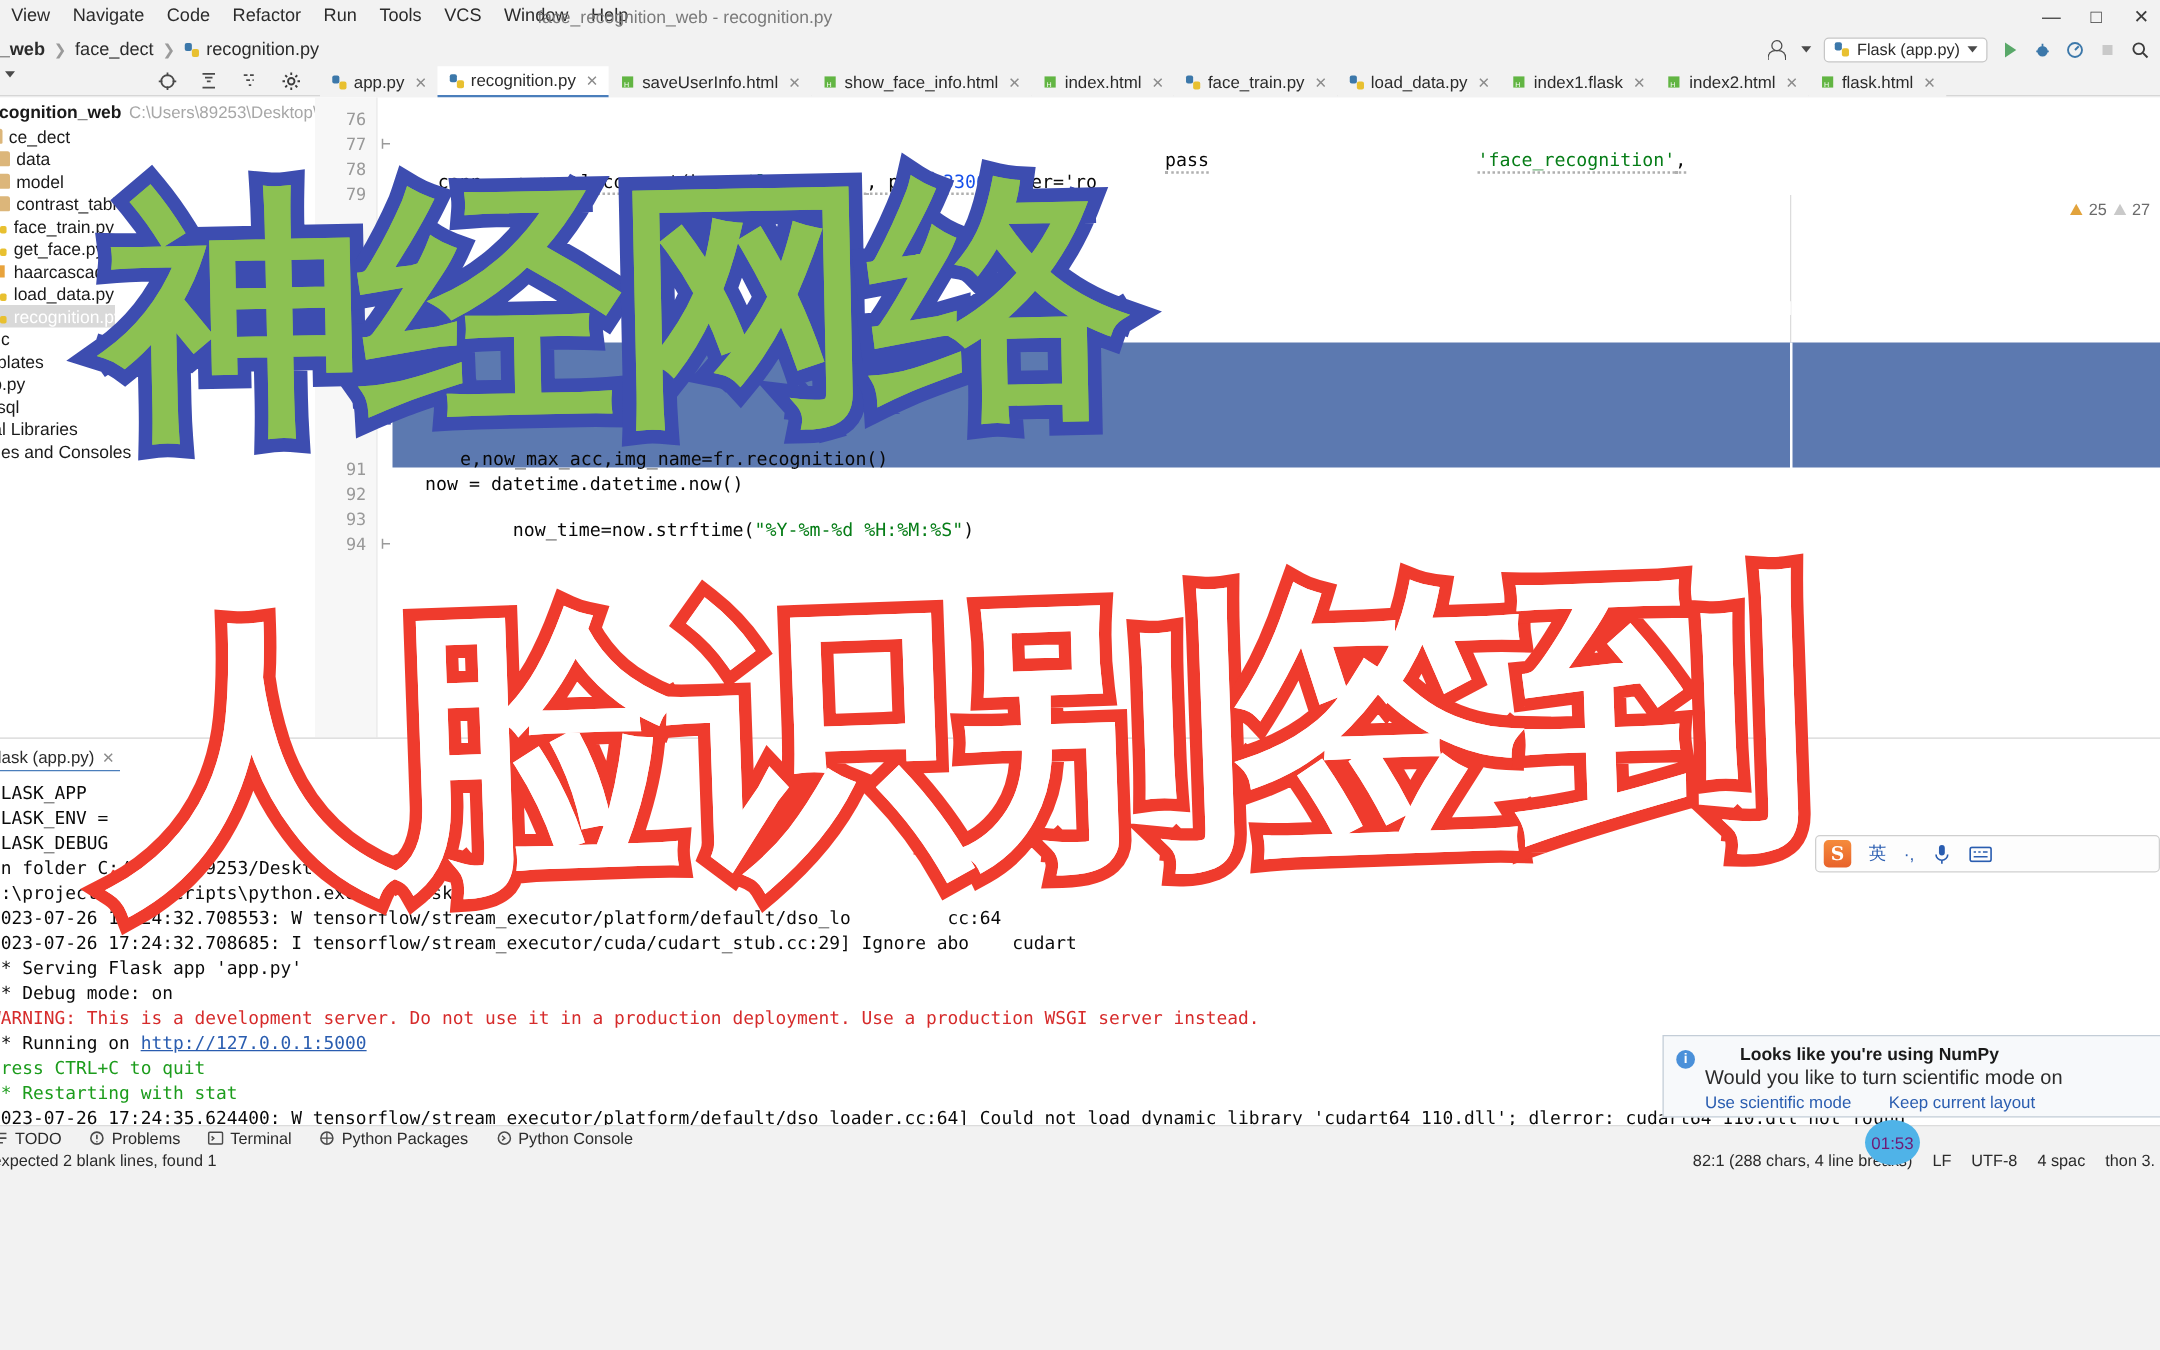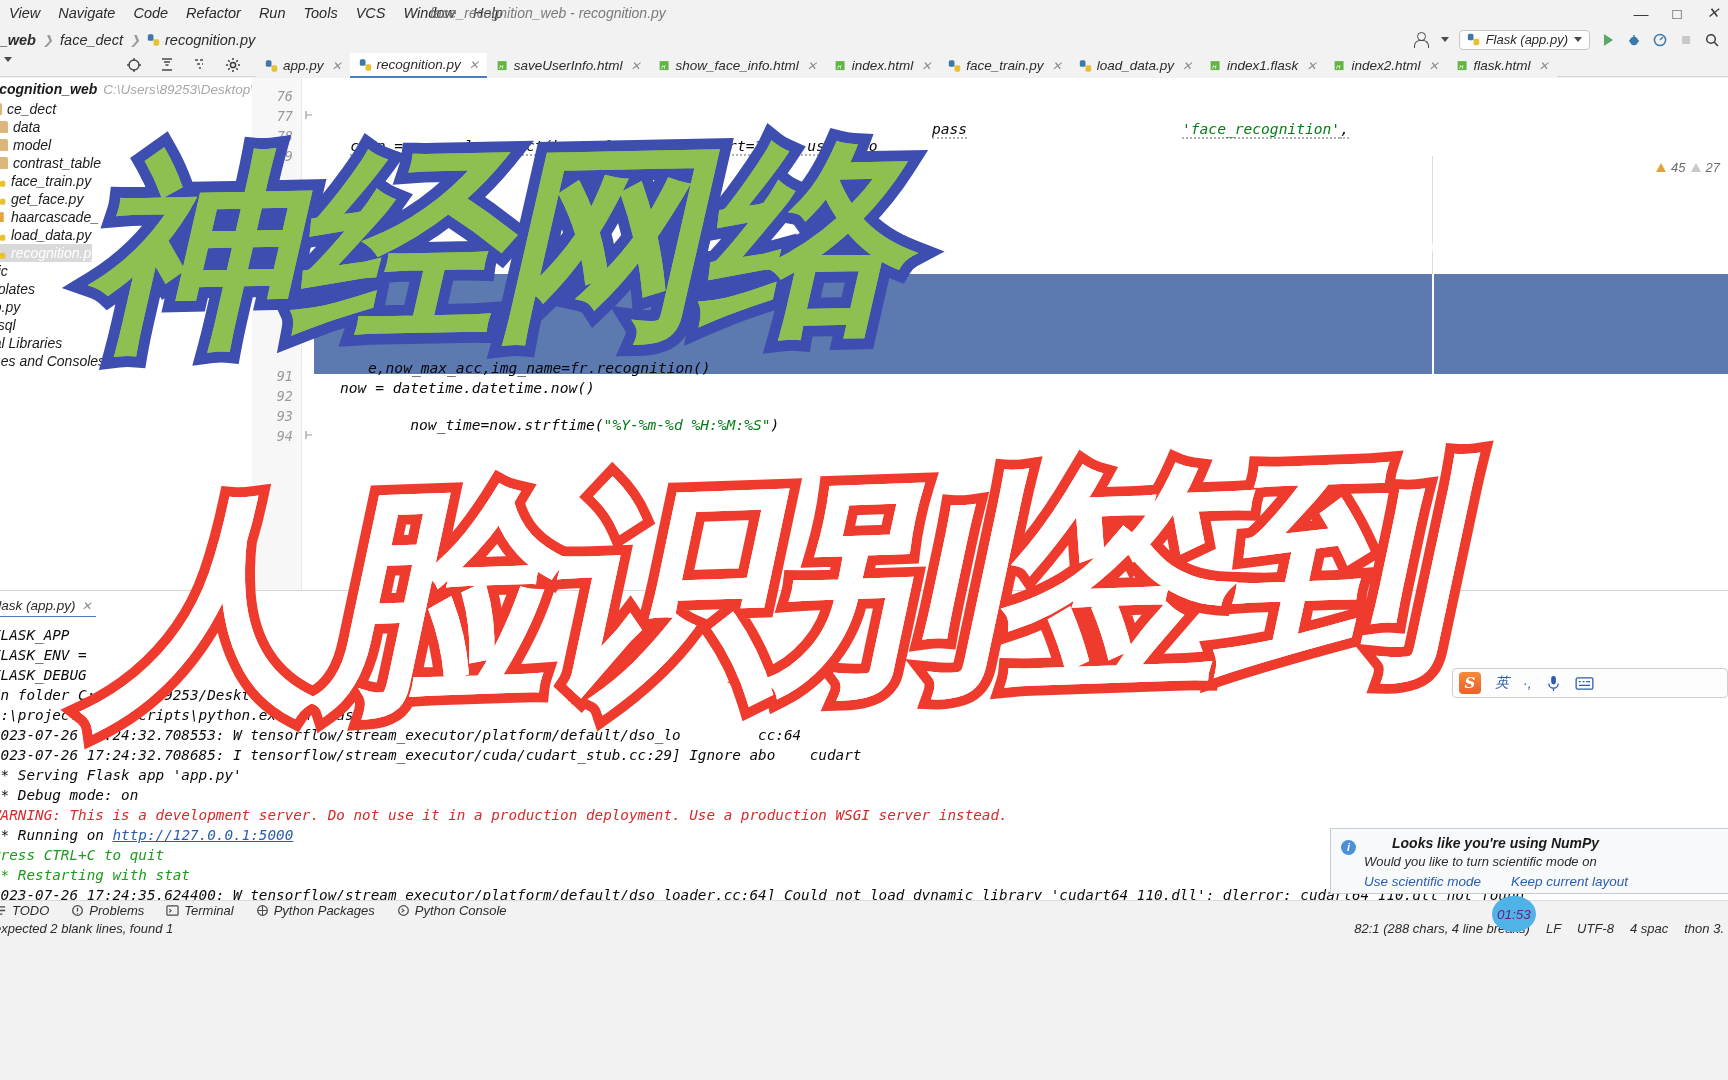--- a/index.html
+++ b/index.html
@@ -1,18 +1,18 @@
 <!DOCTYPE html>
 <html><head>
 <meta charset="utf-8">
 <style>
   * { margin:0; padding:0; box-sizing:border-box; }
   html,body { width:1728px; height:1080px; overflow:hidden; background:#ffffff;
     font-family:"Liberation Sans", sans-serif; }
-  #root { position:relative; width:1728px; height:1080px; background:#f2f2f2;font-style:italic; }
+  #root { position:relative; width:1728px; height:1080px; background:#f2f2f2; }
 
   
   .menubar { position:absolute; left:0; top:0; width:1728px; height:26px;
     background:#f2f2f2; display:flex; align-items:center; }
   .menubar .mi { font-size:14.5px; color:#2b2b2b; padding:0 9px; line-height:26px; white-space:nowrap; }
   .win-title { position:absolute; left:430px; top:0; line-height:26px; font-size:14px; color:#7a7a7a; white-space:nowrap;}
   .wbtns { position:absolute; right:6px; top:0; height:26px; display:flex; align-items:center; gap:18px; }
   .wbtn { font-size:15px; color:#3c3c3c; width:18px; text-align:center; cursor:default;}
 
   
@@ -90,21 +90,21 @@
   .red { color:#d62b2b; }
   .grn { color:#1c9c1c; }
   .lnk { color:#2a5db0; text-decoration:underline; }
 
   
   .balloon { position:absolute; left:1330px; top:828px; width:420px; height:66px;
              background:#f7f9fb; border:1px solid #c3cdd7; }
   .balloon .bi { position:absolute; left:10px; top:11px; width:15px; height:15px; border-radius:50%;
                  background:#4a90d9; color:#fff; font-size:11px; font-weight:bold; text-align:center; line-height:15px;}
   .btitle { position:absolute; left:33px; top:6px; font-size:14px; font-weight:bold; color:#1a1a1a; white-space:nowrap;padding-left:28px;}
-  .btext  { position:absolute; left:33px; top:25px; font-size:13px; color:#2b2b2b; white-space:nowrap;}
+  .btext  { position:absolute; left:33px; top:25px; font-size:16px; color:#2b2b2b; white-space:nowrap;}
   .blink  { position:absolute; top:45px; font-size:13.5px; color:#2a5db0; white-space:nowrap;}
 
   
   .toolbtns { position:absolute; left:0; top:900px; width:1728px; height:19px; background:#f2f2f2;
               display:flex; align-items:center; gap:22px; border-top:1px solid #dcdcdc;}
   .tbtn { display:flex; align-items:center; gap:5px; font-size:13px; color:#2b2b2b; white-space:nowrap; }
   .statusbar { position:absolute; left:0; top:919px; width:1728px; height:19px; background:#f2f2f2;
                display:flex; align-items:center; }
   .sb { font-size:13px; color:#2b2b2b; white-space:nowrap; }
   .sb-right { position:absolute; right:4px; top:0; height:19px; display:flex; align-items:center; gap:16px;}
@@ -425,21 +425,21 @@
       
       <span class="cl" style="top:281px;left:116px;">e,now_max_acc,img_name=fr.recognition()</span>
       <span class="cl" style="top:301px;left:88px;">now = datetime.datetime.now()</span>
       <span class="cl" style="top:321px;left:88px;">
         <span>now_time=now.strftime(</span><span class="str">"%Y-%m-%d %H:%M:%S"</span><span>)</span>
       </span>
     </div>
 
     <div class="warnbar">
       <span class="wtri"></span>
-      <span>45</span>
+      <span>25</span>
       <span class="wtri2"></span>
       <span>27</span>
     </div>
   </div>
 
   <div class="runpane">
     <div class="runtab" style="left:-10px;">
       <span>Flask (app.py)</span>
       <span class="x" style="color:#8b8b8b;font-size:12px;">✕</span>
     </div>

